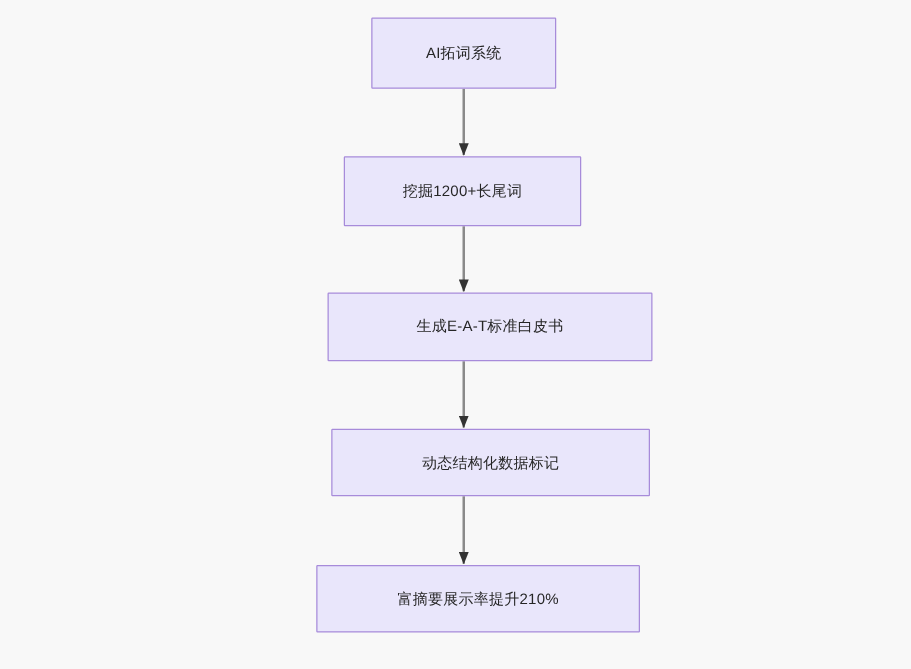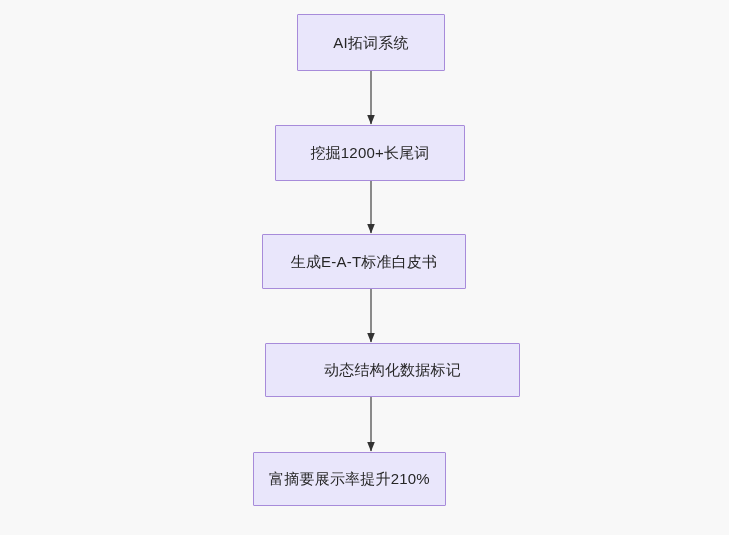--- a/index.html
+++ b/index.html
@@ -33,33 +33,33 @@
     box-sizing: border-box;
     background: #e9e6fb;
     border: 1.5px solid #a78bda;
     border-radius: 1px;
     display: flex;
     align-items: center;
     justify-content: center;
     text-align: center;
   }
   .node-label {
-    font-size: 15px;
+    font-size: 12px;
     line-height: 1.2;
     color: #262626;
     letter-spacing: 0.2px;
     white-space: nowrap;
     font-weight: 400;
   }
   
   #node-0 { left: 297px; top: 14px;  width: 148px; height: 57px; }
   #node-1 { left: 275px; top: 125px; width: 190px; height: 56px; }
-  #node-2 { left: 262px; top: 234px; width: 204px; height: 55px; }
+  #node-2 { left: 262px; top: 234px; width: 260px; height: 55px; }
   #node-3 { left: 265px; top: 343px; width: 255px; height: 54px; }
-  #node-4 { left: 253px; top: 452px; width: 193px; height: 54px; }
+  #node-4 { left: 253px; top: 452px; width: 259px; height: 54px; }
 </style>
 </head>
 <body>
 
 <div id="flow-canvas">
 
   <svg class="edge-layer" viewBox="0 0 729 535" width="729" height="535" xmlns="http://www.w3.org/2000/svg">
     <defs>
       <marker id="arrowhead" markerWidth="10" markerHeight="8" refX="9.5" refY="4" orient="auto" markerUnits="userSpaceOnUse">
         <path d="M0,0 L10,4 L0,8 z" fill="#333333"></path>

